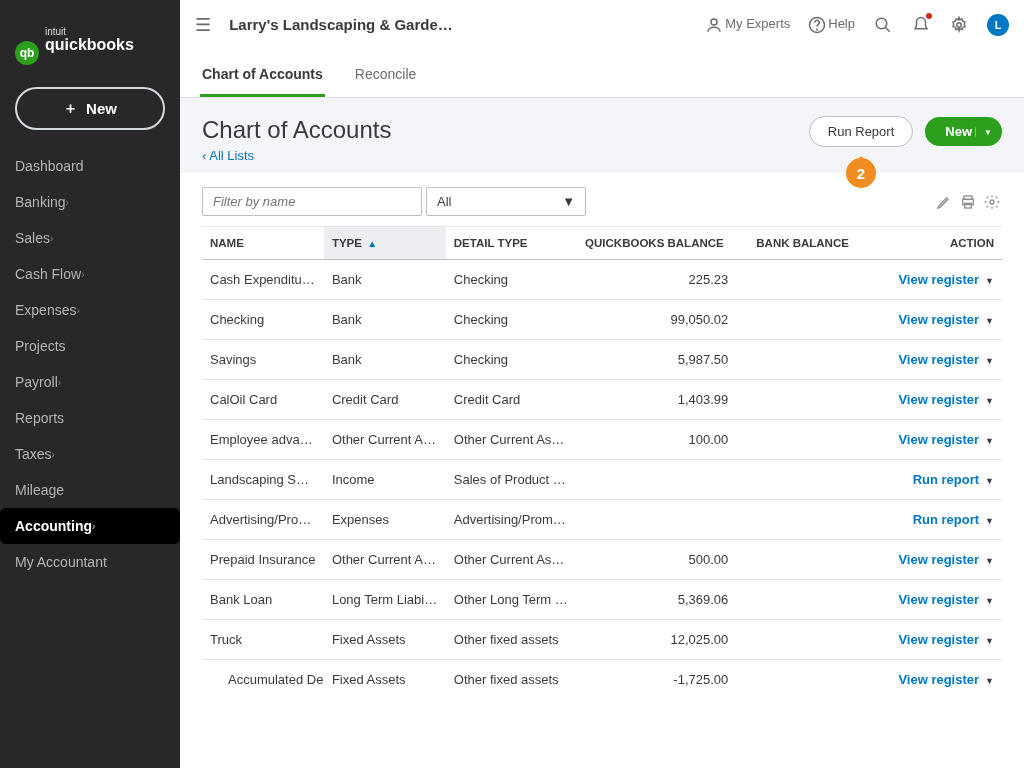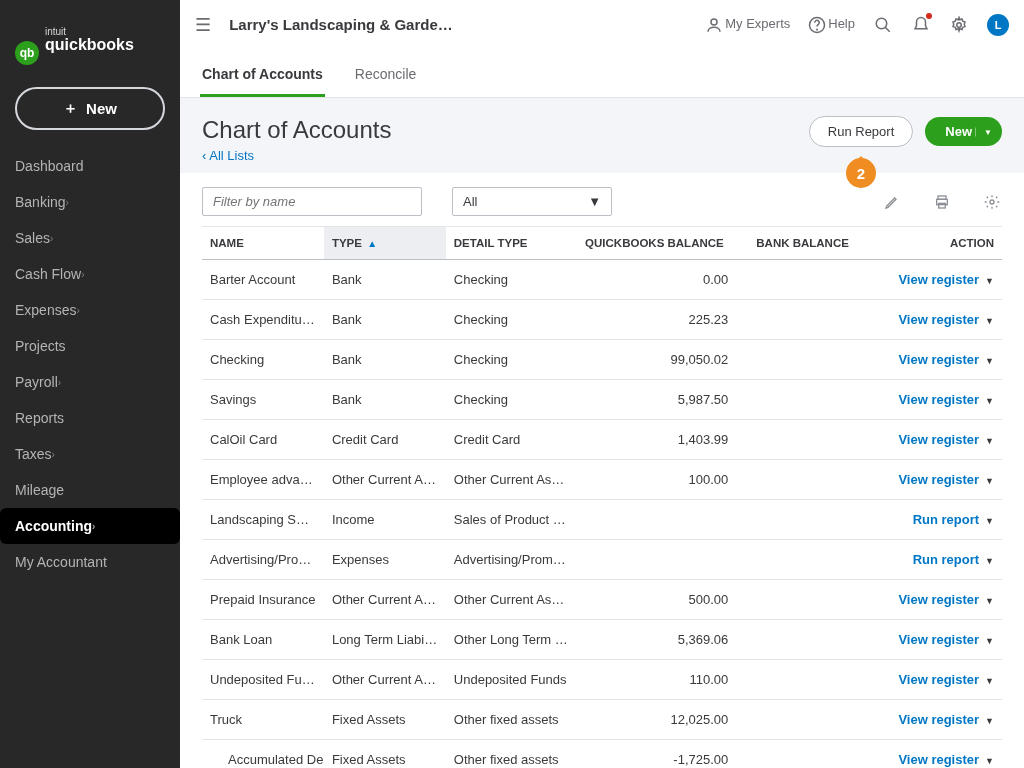--- a/index.html
+++ b/index.html
@@ -47,21 +47,21 @@
 .head-actions { display: flex; gap: 12px; align-items: center; }
 .run-report-btn { background: #fff; border: 1px solid #babec5; border-radius: 16px; padding: 7px 18px; font-size: 13px; color: #393a3d; cursor: pointer; position: relative; }
 .new-green { background: #2ca01c; color: #fff; border: none; border-radius: 16px; padding: 7px 30px 7px 20px; font-size: 13px; font-weight: 600; cursor: pointer; position: relative; }
 .new-green::after { content: "▼"; font-size: 8px; position: absolute; right: 10px; top: 50%; transform: translateY(-50%); border-left: 1px solid rgba(255,255,255,.4); padding-left: 8px; }
 
 
 .callout { position: absolute; top: 42px; left: 50%; transform: translateX(-50%); width: 30px; height: 30px; background: #ef8d22; border-radius: 50%; color: #fff; font-weight: bold; display: flex; align-items: center; justify-content: center; font-size: 15px; }
 .callout::before { content: ""; position: absolute; top: -8px; left: 50%; transform: translateX(-50%); border: 6px solid transparent; border-bottom-color: #ef8d22; }
 
 
-.filters { padding: 14px 22px 0; display: flex; gap: 30px; align-items: center; background: #fff; }
+.filters { padding: 14px 22px 0; display: flex; gap: 4px; align-items: center; background: #fff; }
 .filter-input { border: 1px solid #babec5; padding: 6px 10px; font-size: 13px; width: 220px; font-style: italic; color: #8d9096; border-radius: 2px; }
 .filter-select { border: 1px solid #babec5; padding: 6px 10px; font-size: 13px; width: 160px; border-radius: 2px; display: flex; justify-content: space-between; align-items: center; cursor: pointer; }
 .filter-spacer { flex: 1; }
 .tool-icon { width: 20px; height: 20px; color: #8d9096; cursor: pointer; display: flex; align-items: center; justify-content: center; }
 
 
 .tbl { width: calc(100% - 44px); margin: 10px 22px 0; border-collapse: collapse; font-size: 13px; }
 .tbl th { text-align: left; padding: 10px 8px; font-size: 11.5px; font-weight: 700; color: #393a3d; border-bottom: 1px solid #babec5; border-top: 1px solid #e3e5e8; white-space: nowrap; }
 .tbl th.sorted { background: #eceef1; }
 .sort-arrow { color: #0077c5; font-size: 10px; margin-left: 2px; }
@@ -236,28 +236,20 @@
             <th class="col-name">NAME</th>
             <th class="col-type sorted"><span>TYPE</span> <span class="sort-arrow">▲</span></th>
             <th class="col-detail">DETAIL TYPE</th>
             <th class="col-qb" style="text-align:left">QUICKBOOKS BALANCE</th>
             <th class="col-bank">BANK BALANCE</th>
             <th class="col-action" style="text-align:right">ACTION</th>
           </tr>
         </thead>
         <tbody id="tbody">
             <tr>
-              <td class="col-name">Barter Account</td>
-              <td class="col-type">Bank</td>
-              <td class="col-detail">Checking</td>
-              <td class="col-qb num">0.00</td>
-              <td class="col-bank num"></td>
-              <td class="col-action action"><span class="action-link">View register</span><span class="action-caret">▼</span></td>
-            </tr>
-            <tr>
               <td class="col-name">Cash Expenditures</td>
               <td class="col-type">Bank</td>
               <td class="col-detail">Checking</td>
               <td class="col-qb num">225.23</td>
               <td class="col-bank num"></td>
               <td class="col-action action"><span class="action-link">View register</span><span class="action-caret">▼</span></td>
             </tr>
             <tr>
               <td class="col-name">Checking</td>
               <td class="col-type">Bank</td>
@@ -312,28 +304,20 @@
               <td class="col-detail">Other Current As…</td>
               <td class="col-qb num">500.00</td>
               <td class="col-bank num"></td>
               <td class="col-action action"><span class="action-link">View register</span><span class="action-caret">▼</span></td>
             </tr>
             <tr>
               <td class="col-name">Bank Loan</td>
               <td class="col-type">Long Term Liabili…</td>
               <td class="col-detail">Other Long Term …</td>
               <td class="col-qb num">5,369.06</td>
-              <td class="col-bank num"></td>
-              <td class="col-action action"><span class="action-link">View register</span><span class="action-caret">▼</span></td>
-            </tr>
-            <tr>
-              <td class="col-name">Undeposited Funds</td>
-              <td class="col-type">Other Current As…</td>
-              <td class="col-detail">Undeposited Funds</td>
-              <td class="col-qb num">110.00</td>
               <td class="col-bank num"></td>
               <td class="col-action action"><span class="action-link">View register</span><span class="action-caret">▼</span></td>
             </tr>
             <tr>
               <td class="col-name">Truck</td>
               <td class="col-type">Fixed Assets</td>
               <td class="col-detail">Other fixed assets</td>
               <td class="col-qb num">12,025.00</td>
               <td class="col-bank num"></td>
               <td class="col-action action"><span class="action-link">View register</span><span class="action-caret">▼</span></td>

